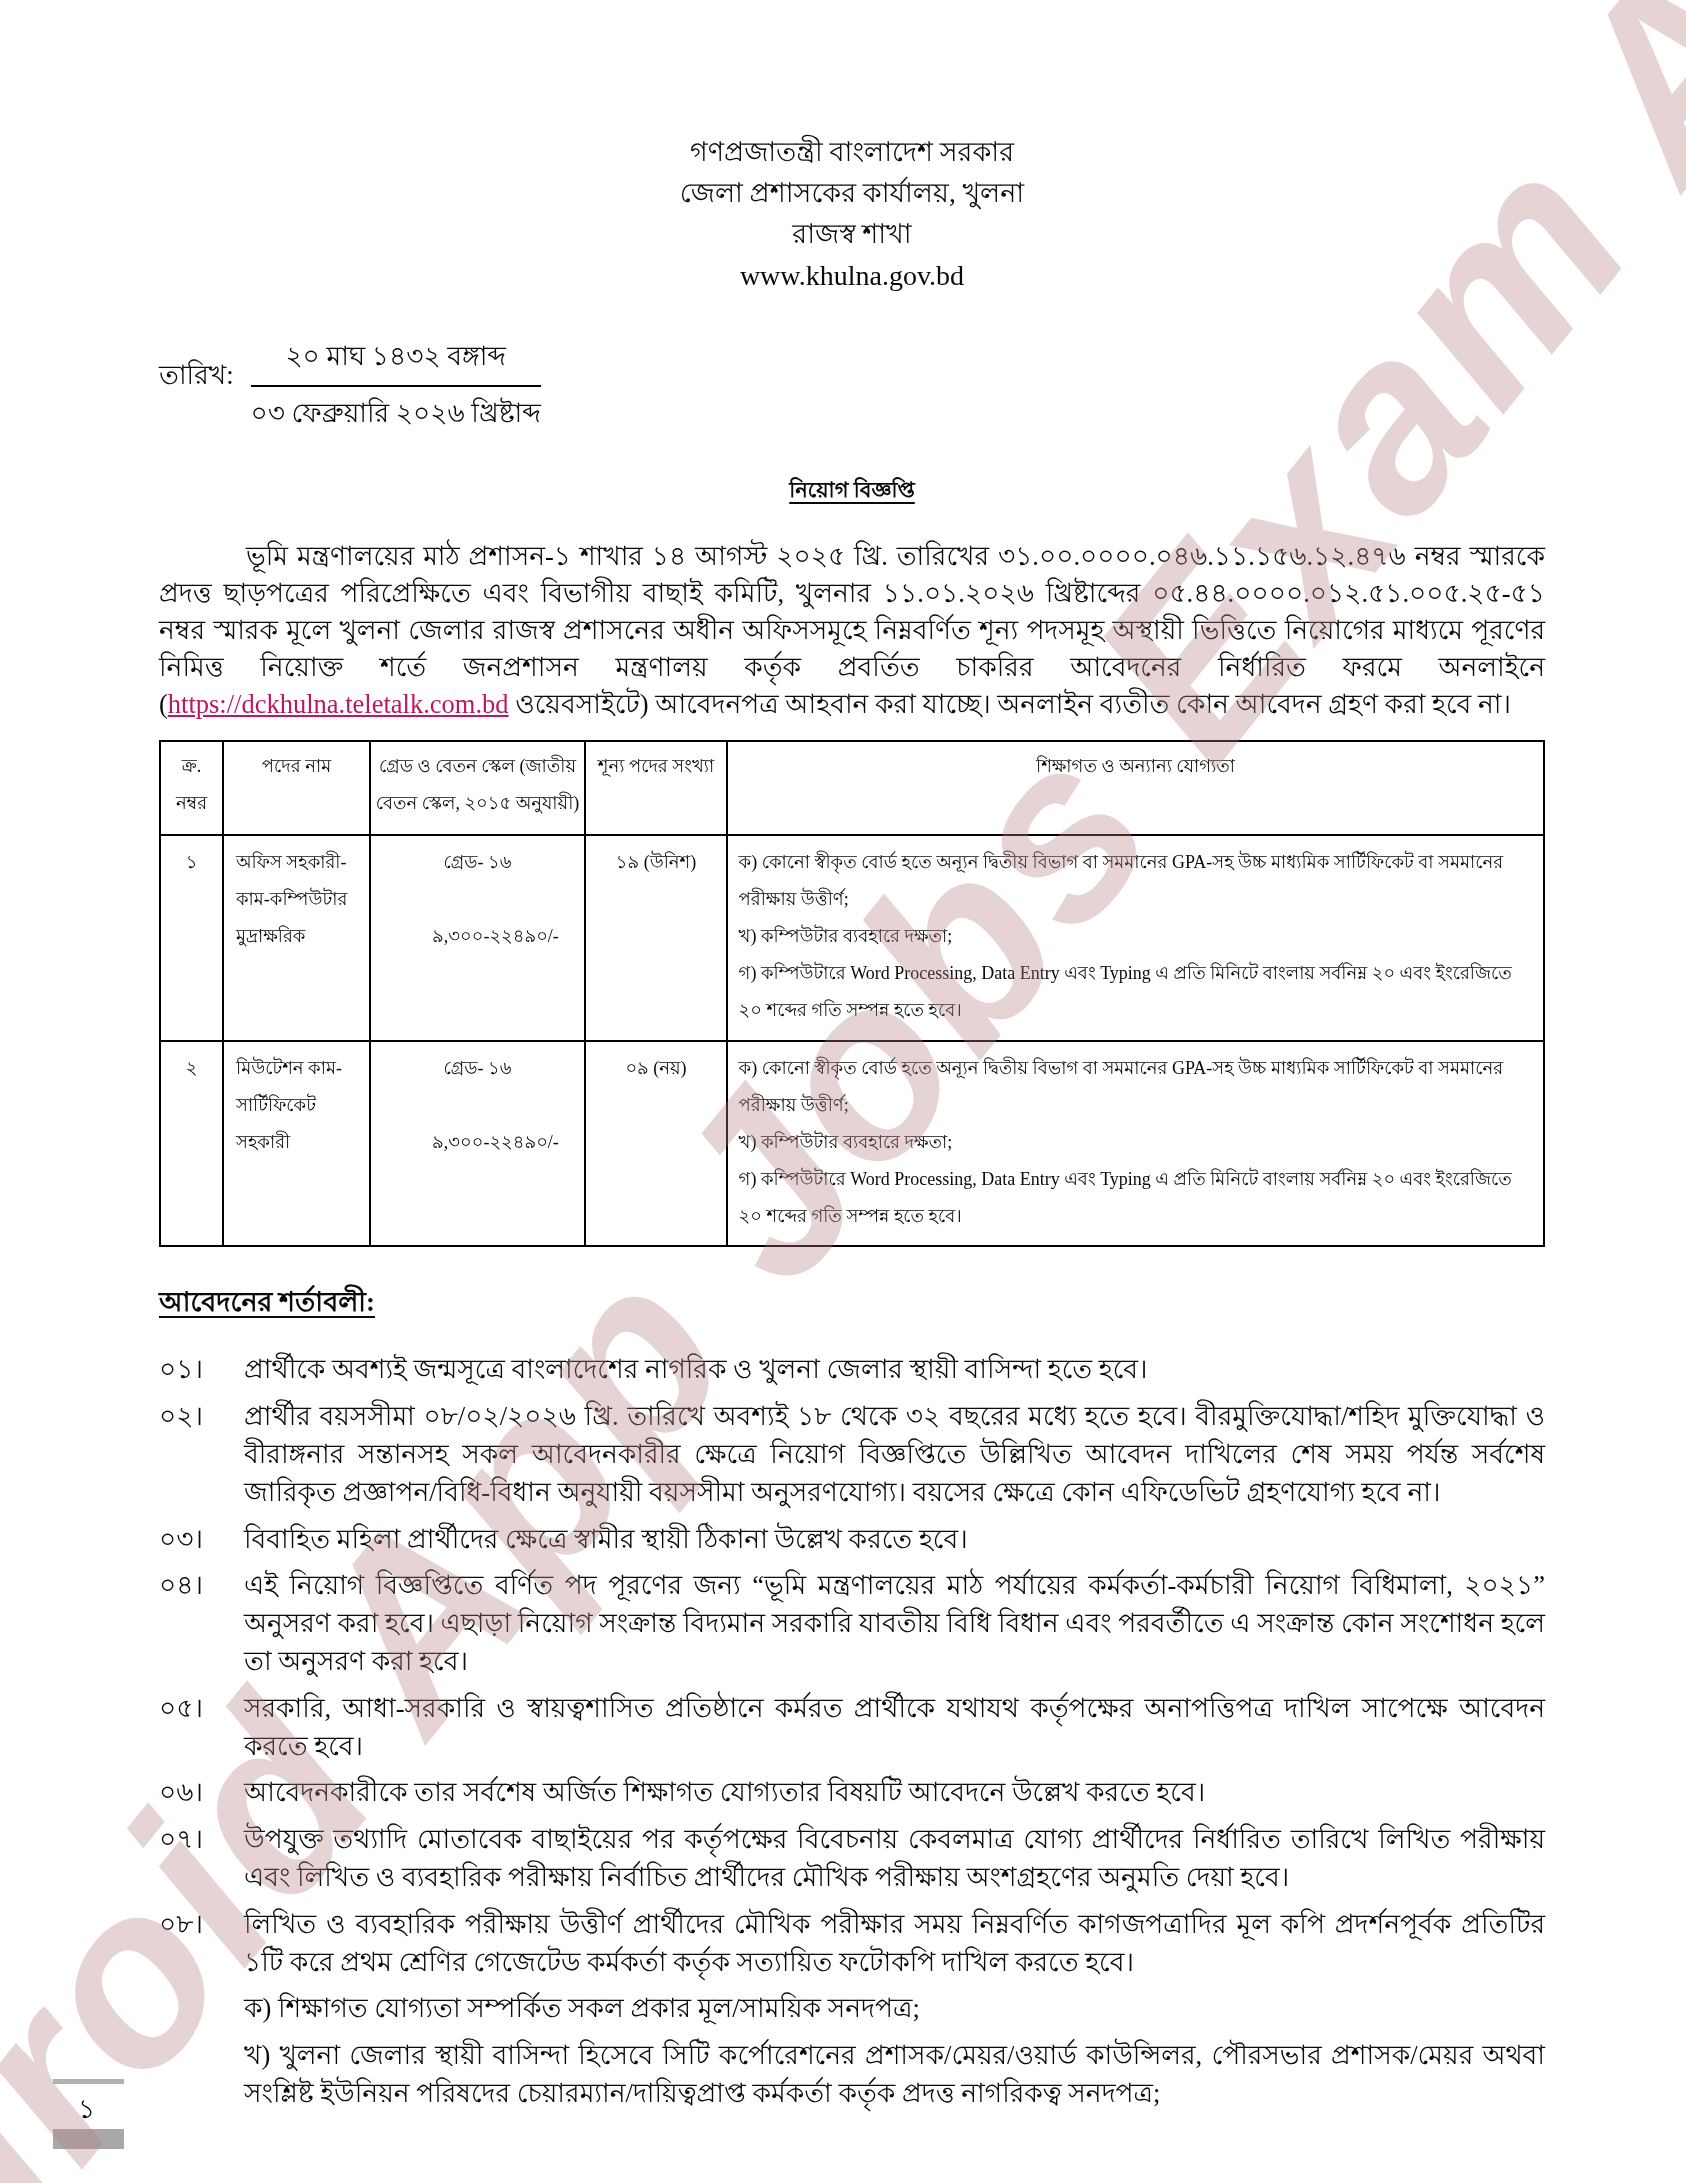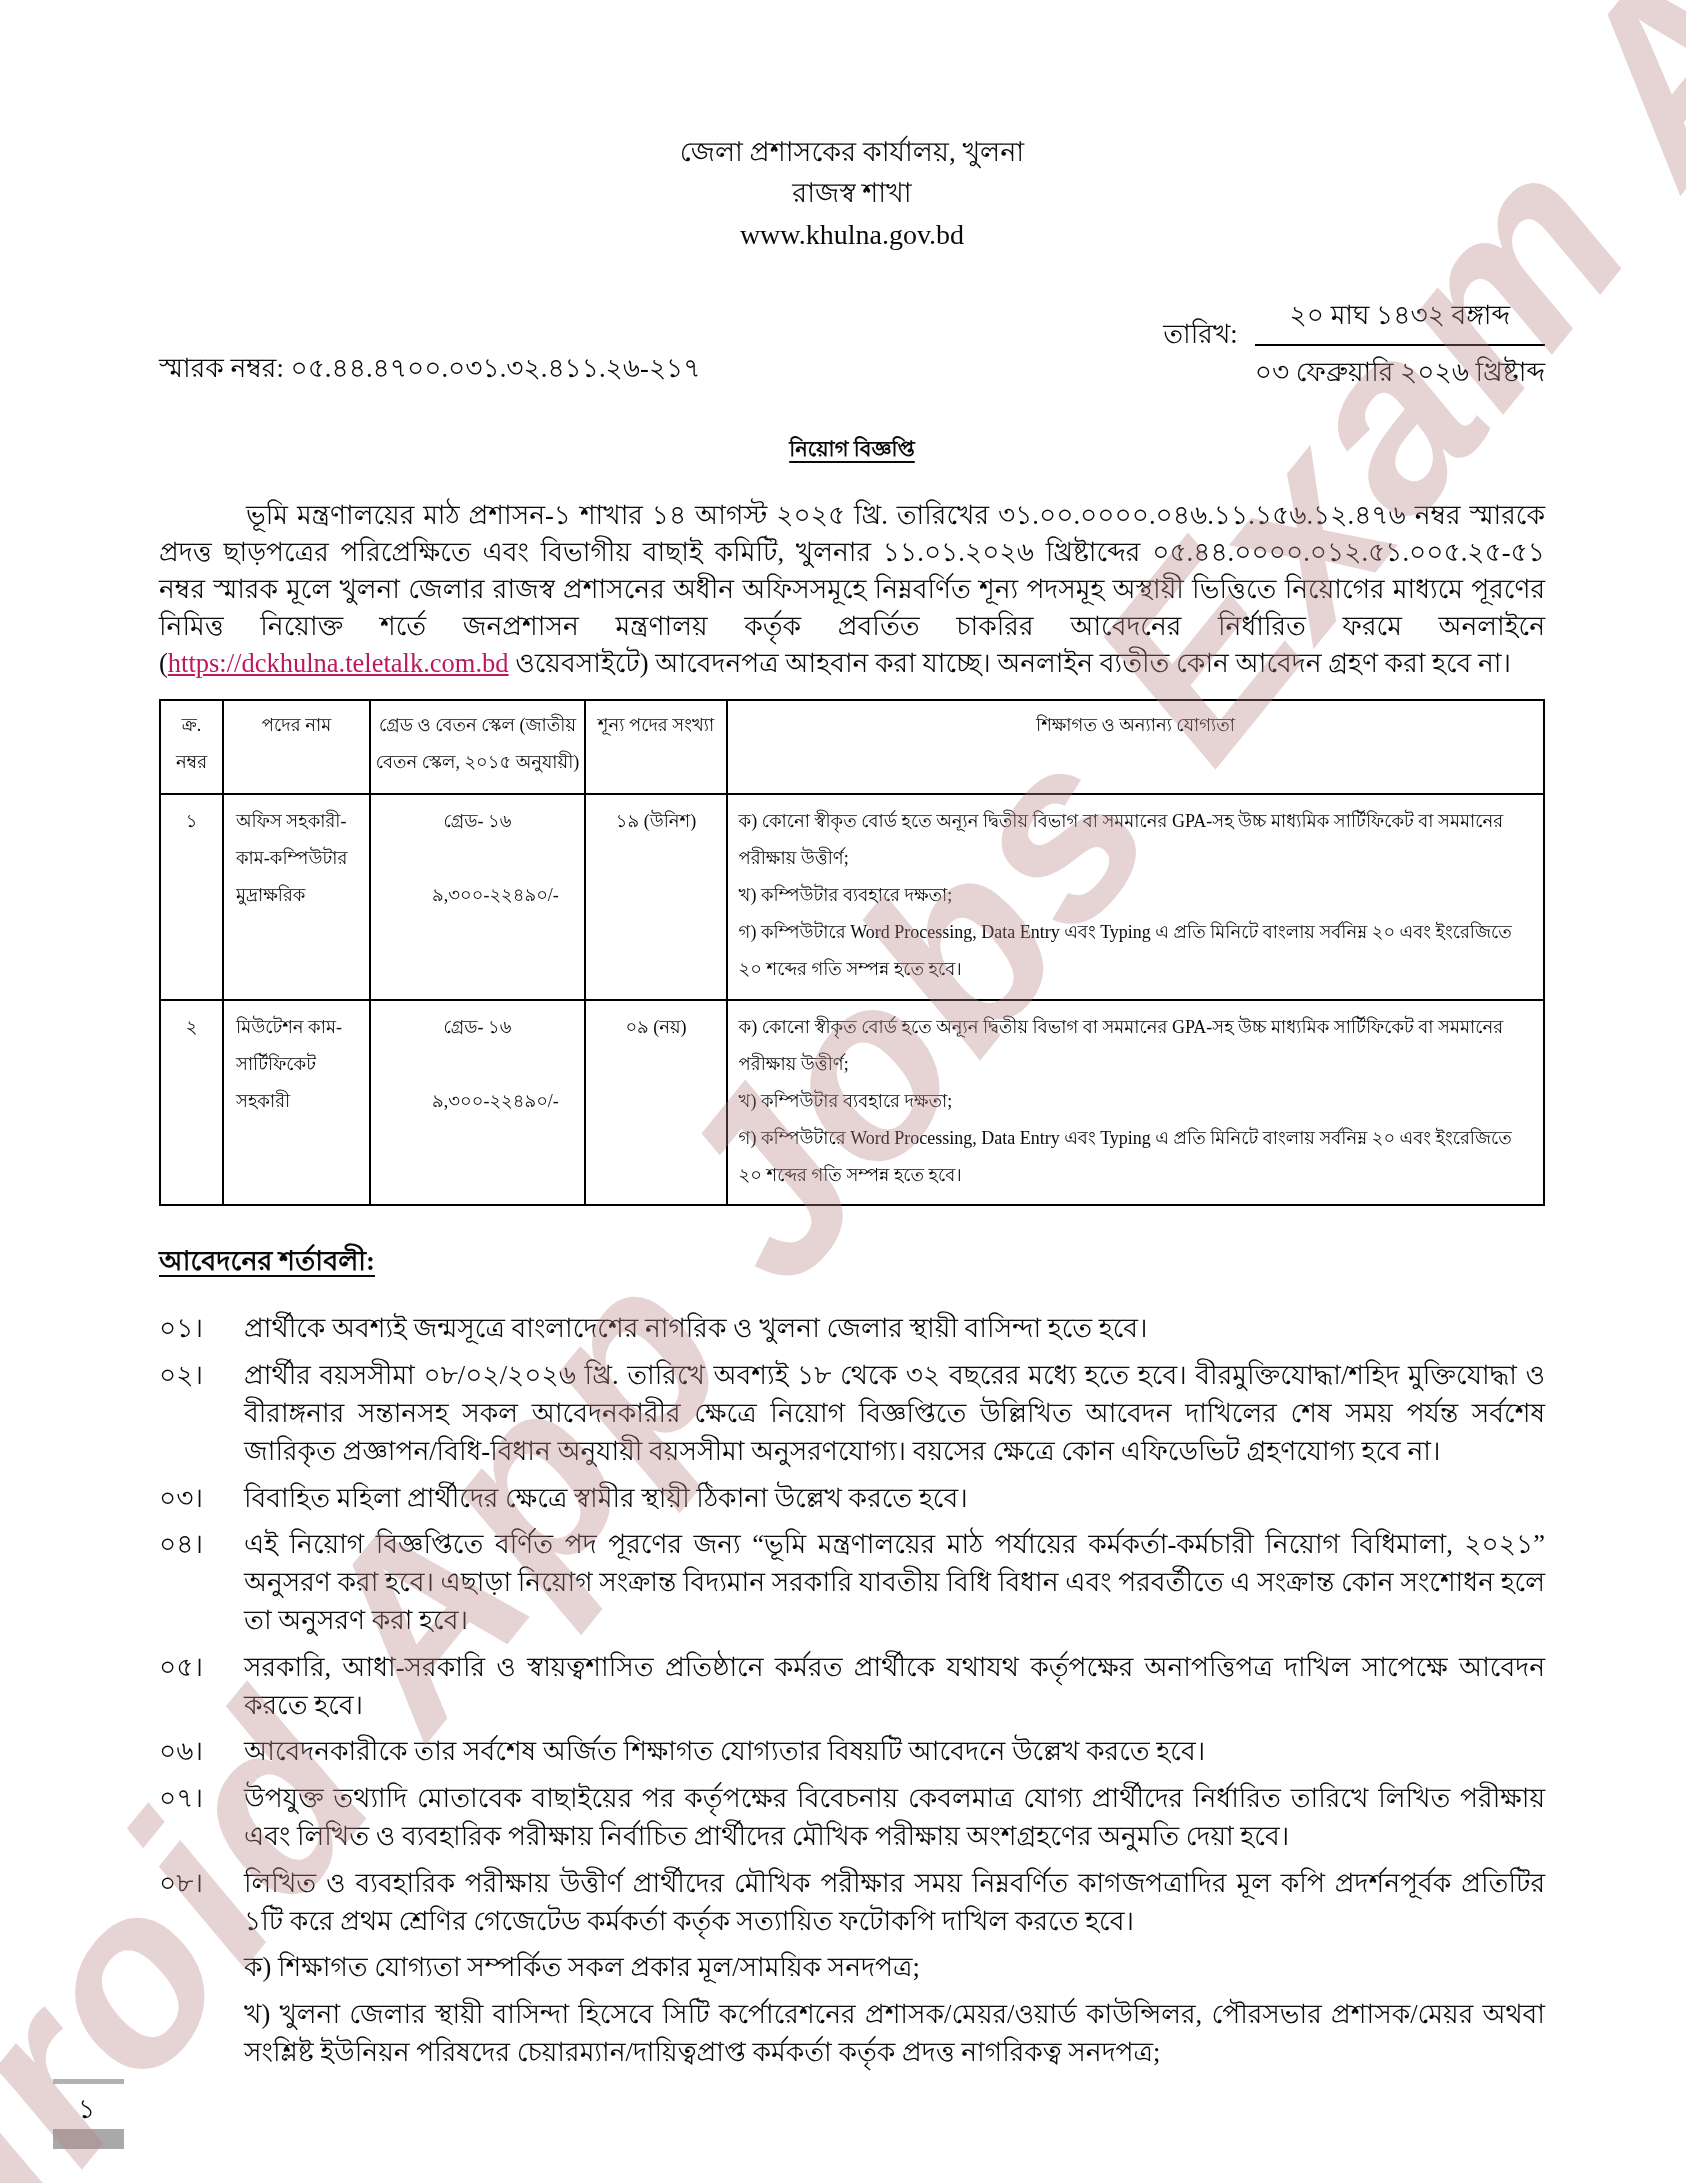--- a/index.html
+++ b/index.html
@@ -73,27 +73,27 @@
 </head>
 <body>
 
 <div class="page">
 
   <div class="wm">Android App Jobs Exam Alert</div>
 
   <div class="content">
 
     <div class="hdr">
+      <div>গণপ্রজাতন্ত্রী বাংলাদেশ সরকার</div>
       <div>জেলা প্রশাসকের কার্যালয়, খুলনা</div>
       <div>রাজস্ব শাখা</div>
       <div class="site">www.khulna.gov.bd</div>
     </div>
 
     <div class="memo-row">
-      <div class="memo-no">স্মারক নম্বর: ০৫.৪৪.৪৭০০.০৩১.৩২.৪১১.২৬-২১৭</div>
       <div class="date-wrap">
         <div class="date-label">তারিখ:</div>
         <div class="date-stack">
           <div class="date-top">২০ মাঘ ১৪৩২ বঙ্গাব্দ</div>
           <div class="date-bottom">০৩ ফেব্রুয়ারি ২০২৬ খ্রিষ্টাব্দ</div>
         </div>
       </div>
     </div>
 
     <div class="title">নিয়োগ বিজ্ঞপ্তি</div>

